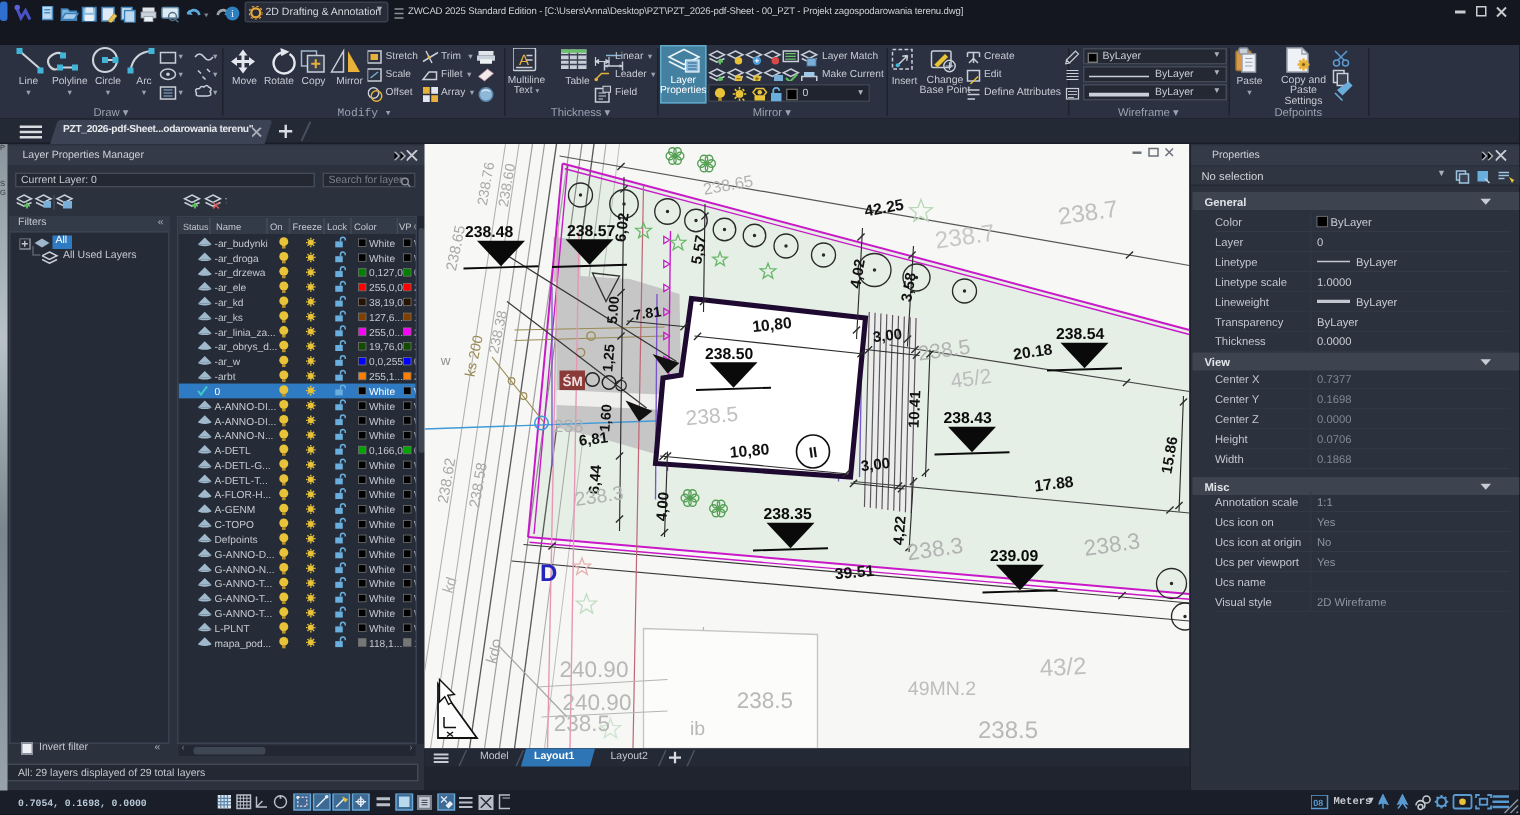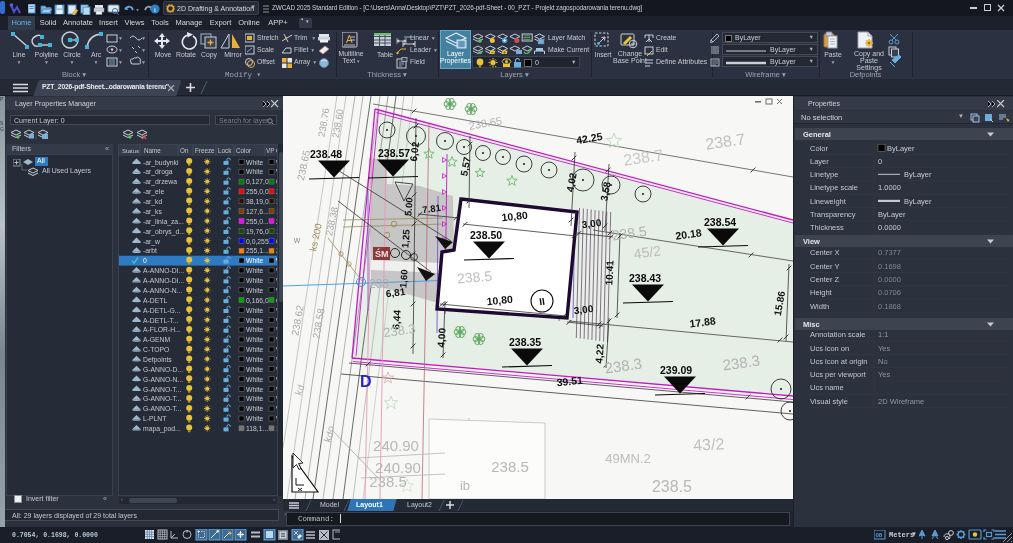--- a/index.html
+++ b/index.html
@@ -89,36 +89,20 @@
  </div>
  <svg class="abs" style="left:262px;top:5px" width="8" height="8">
         <path d="M1 1 h6 M1 4 h6 M1 7 h6" stroke="#8a919c"></path>
       </svg>
  <div class="abs" style="left:272px;top:4px;font-size:6.4px;color:#cdd0d5;white-space:nowrap;letter-spacing:-0.1px;">ZWCAD 2025 Standard Edition - [C:\Users\Anna\Desktop\PZT\PZT_2026-pdf-Sheet - 00_PZT - Projekt zagospodarowania terenu.dwg]</div>
  <div class="abs" style="left:970px;top:7px;width:7px;height:1.5px;background:#c9ccd1;"></div>
  <div class="abs" style="left:984px;top:4px;width:7px;height:7px;border:1.2px solid #c9ccd1;"></div>
  <svg class="abs" style="left:997px;top:4px" width="8" height="8">
         <path d="M1 1 L7 7 M7 1 L1 7" stroke="#c9ccd1" stroke-width="1.3"></path>
       </svg>
-</div>
-<div id="tabrow" class="abs">
- <div class="rtab active" style="left:8px;width:27px;">Home</div>
- <div class="rtab" style="left:38px;width:20px;">Solid</div>
- <div class="rtab" style="left:62px;width:32px;">Annotate</div>
- <div class="rtab" style="left:97px;width:23px;">Insert</div>
- <div class="rtab" style="left:124px;width:21px;">Views</div>
- <div class="rtab" style="left:150px;width:20px;">Tools</div>
- <div class="rtab" style="left:175px;width:28px;">Manage</div>
- <div class="rtab" style="left:208px;width:25px;">Export</div>
- <div class="rtab" style="left:237px;width:24px;">Online</div>
- <div class="rtab" style="left:266px;width:24px;">APP+</div>
- <div class="abs" style="left:299px;top:2px;width:13px;height:10px;background:#323845;border-radius:1px;">
-        <span style="position:absolute;left:2px;top:-2px;font-size:6px;color:#c8ccd2;">▪</span>
-        <span style="position:absolute;left:7px;top:0px;font-size:5px;color:#c8ccd2;">▾</span>
-      </div>
 </div>
 <div id="ribbon" class="abs">
  <div class="psep" style="left:148px"></div>
       <div class="psep" style="left:336px"></div>
       <div class="psep" style="left:438px"></div>
       <div class="psep" style="left:591px"></div>
       <div class="psep" style="left:712px"></div>
       <div class="psep" style="left:819px"></div>
       <div class="psep" style="left:912px"></div>
 
@@ -156,21 +140,21 @@
   <path d="M24 5 q3-4 6 0 q3 4 6 0" stroke="#c9cfd8" fill="none"></path>
   <path d="M26 14 l2 2 M32 13 l2 2 M29 18 l2 2" stroke="#c9cfd8"></path>
   <path d="M25 29 q-2-3 2-3 q1-2 3-1 q2-2 3 0 q3 1 1 3 q2 3-2 3 h-5 q-3 0-2-2z" fill="none" stroke="#c9cfd8"></path>
  </svg>
  <div class="smlabel" style="left:118px;top:5px;font-size:5px;color:#9aa2af;">▼</div>
       <div class="smlabel" style="left:118px;top:17px;font-size:5px;color:#9aa2af;">▼</div>
       <div class="smlabel" style="left:118px;top:29px;font-size:5px;color:#9aa2af;">▼</div>
  <div class="smlabel" style="left:141px;top:5px;font-size:5px;color:#9aa2af;">▼</div>
       <div class="smlabel" style="left:141px;top:17px;font-size:5px;color:#9aa2af;">▼</div>
       <div class="smlabel" style="left:141px;top:29px;font-size:5px;color:#9aa2af;">▼</div>
- <div class="plabel" style="left:0;width:148px;">Block ▾</div>
+ <div class="plabel" style="left:0;width:148px;">Draw ▾</div>
 
  <svg class="abs" style="left:153px;top:2px" width="90" height="18">
   <path d="M9 1 L12 5 H10 V8 H13 V6 L17 9 L13 12 V10 H10 V13 H12 L9 17 L6 13 H8 V10 H5 V12 L1 9 L5 6 V8 H8 V5 H6 Z" fill="#e4e8ee"></path>
   <path d="M36 3 a7 7 0 1 0 4 1" stroke="#e4e8ee" stroke-width="1.6" fill="none"></path>
         <path d="M34 0 l6 2.5 -5.5 3z" fill="#e4e8ee"></path>
   <rect x="48" y="2" width="10" height="10" fill="none" stroke="#9fb8cc"></rect>
         <rect x="52" y="5" width="11" height="11" fill="#3a4150" stroke="#c9cfd8"></rect>
         <path d="M57.5 7.5 v6 M54.5 10.5 h6" stroke="#e8b13a" stroke-width="1.4"></path>
   <path d="M76 2 L76 16 L68 16 Z" fill="none" stroke="#c9cfd8"></path>
         <path d="M79 2 L79 16 L87 16 Z" fill="#e8b13a"></path>
@@ -300,21 +284,21 @@
           </g>
    <g transform="translate(38,0)">
             <rect x="1" y="4" width="7" height="5.5" fill="#6aaede"></rect>
             <path d="M2.5 4 v-1.5 a2 2 0 0 1 4 0" stroke="#6aaede" stroke-width="1.2" fill="none"></path>
           </g>
   </svg>
   <div class="abs" style="left:51px;top:2px;width:8px;height:8px;background:#000;border:1px solid #666;"></div>
   <span class="abs" style="left:62px;top:2px;font-size:7px;color:#c9cfd8;">0</span>
   <span class="abs" style="left:98px;top:2px;font-size:5.5px;color:#aab0ba;">▼</span>
  </div>
- <div class="plabel" style="left:438px;width:153px;">Layers ▾</div>
+ <div class="plabel" style="left:438px;width:153px;">Mirror ▾</div>
 
  <svg class="abs" style="left:594px;top:2px" width="50" height="17">
   <rect x="1" y="1" width="13" height="13" fill="none" stroke="#c9cfd8" stroke-dasharray="2.5 1.5"></rect>
         <path d="M5 11 l6-6 M11 5 l-3.5.5 M11 5 l-.5 3.5" stroke="#c9cfd8" fill="none"></path>
         <circle cx="4.5" cy="11.5" r="1.4" fill="#41b4d8"></circle>
   <g transform="translate(26,0)">
           <rect x="1" y="2" width="13" height="11" rx="1" fill="none" stroke="#c9cfd8"></rect>
           <path d="M3 11 l7-7 2 2-7 7z" fill="#e8c33a" stroke="#a8891a" stroke-width=".5"></path>
           <circle cx="13" cy="12" r="3.8" fill="none" stroke="#c9cfd8"></circle>
           <path d="M13 9.5 v5 M10.5 12 h5" stroke="#c9cfd8" stroke-width=".8"></path>
@@ -1209,28 +1193,20 @@
  <svg class="abs" style="left:155px;top:1px" width="7" height="11">
         <path d="M6 0 L1 11" stroke="#4a5162"></path>
       </svg>
  <svg class="abs" style="left:163px;top:2px" width="8" height="8">
         <path d="M4 0 V8 M0 4 H8" stroke="#d8dbdf" stroke-width="1.5"></path>
       </svg>
  <svg class="abs" style="left:174px;top:1px" width="7" height="11">
         <path d="M6 0 L1 11" stroke="#4a5162"></path>
       </svg>
 </div>
-<div id="cmdrow" class="abs">
- <div class="abs" style="left:0px;top:0px;width:9px;height:16px;background:#2a303c;">
-        <span style="position:absolute;left:1px;top:0px;font-size:6px;color:#7a828e;">×</span>
-      </div>
- <div class="abs" style="left:3px;top:1px;width:504px;height:14px;background:#16191f;border:1px solid #3c4350;"></div>
- <span class="abs mono" style="left:15px;top:4px;font-size:7.5px;color:#b9bfc7;">Command:</span>
- <div class="abs" style="left:57px;top:3px;width:1px;height:9px;background:#d8dbdf;"></div>
-</div>
 <div id="statusbar" class="abs">
  <span class="abs mono" style="left:12px;top:5px;font-size:6.5px;color:#b9c9d8;">0.7054, 0.1698, 0.0000</span>
  <svg class="abs" style="left:145px;top:2px" width="195" height="12">
   <g fill="none" stroke="#b8bec8">
    <g>
             <rect x="0" y="1" width="9" height="9" fill="#dfe4ea" stroke="none"></rect>
             <path d="M0 3.2h9M0 5.4h9M0 7.6h9M2.2 1v9M4.4 1v9M6.6 1v9" stroke="#5a87b0" stroke-width=".8"></path>
           </g>
    <g transform="translate(13,0)">
             <rect x="0" y="1" width="9" height="9"></rect>

